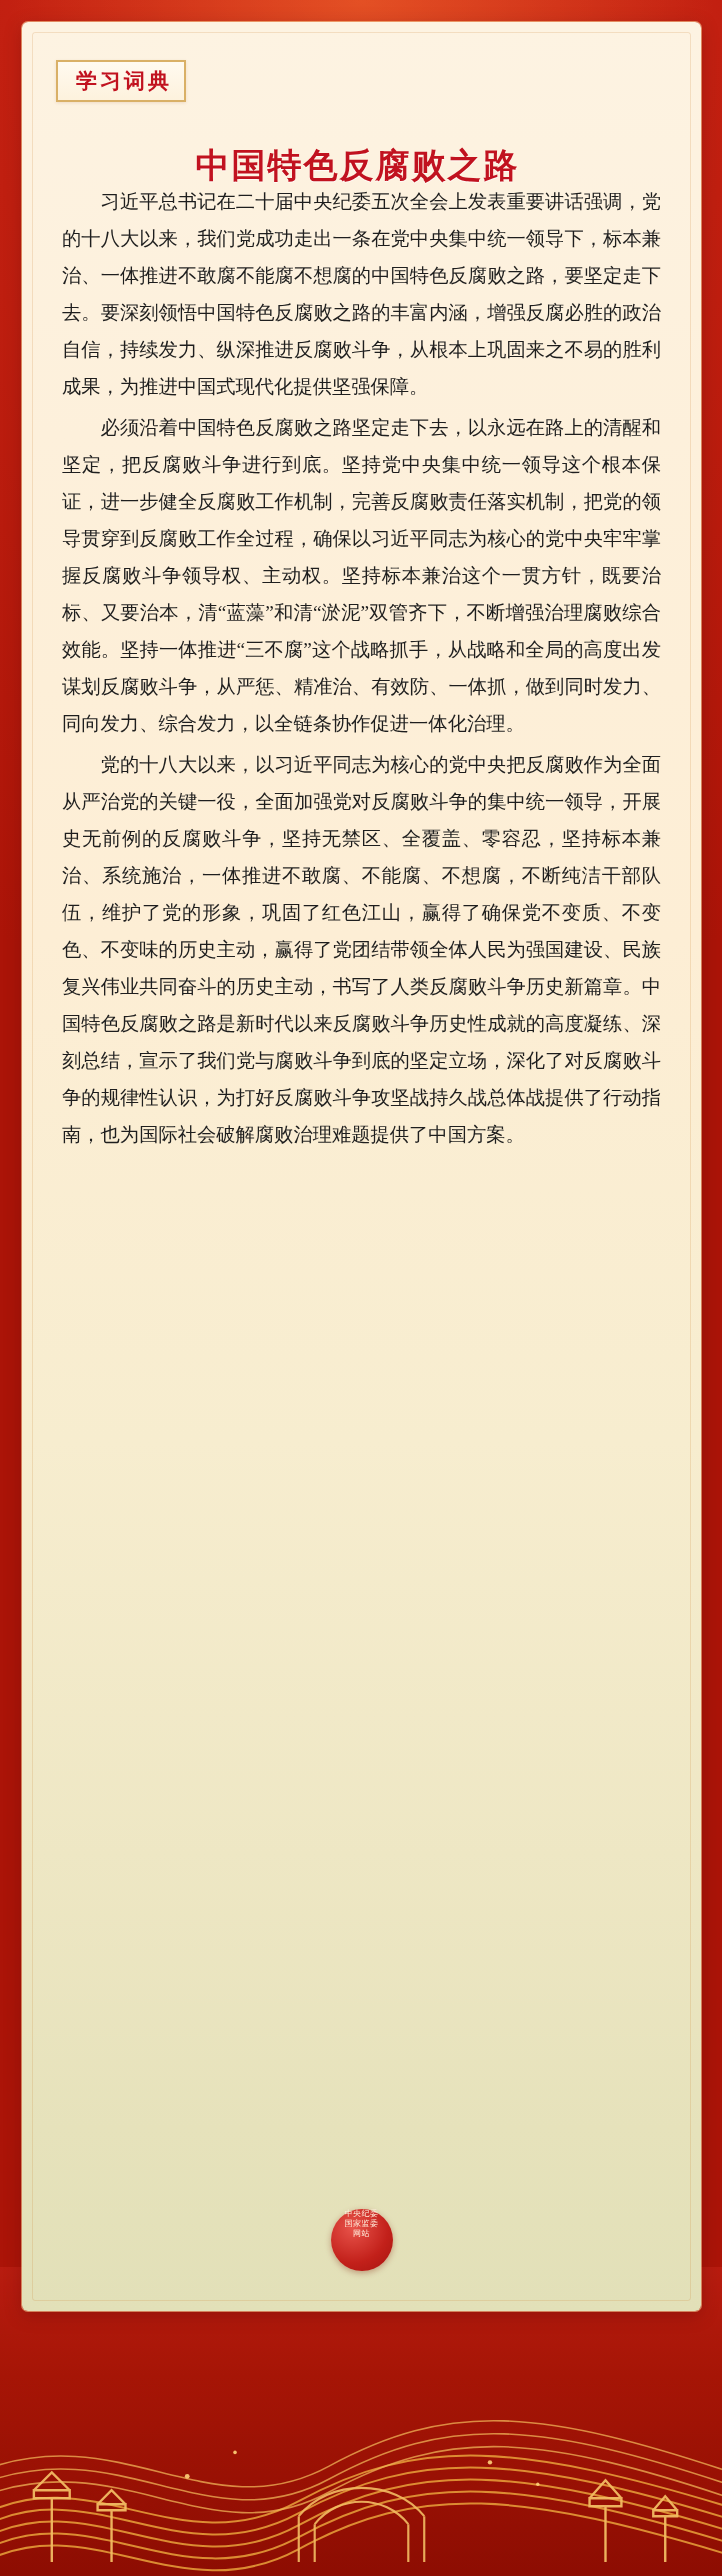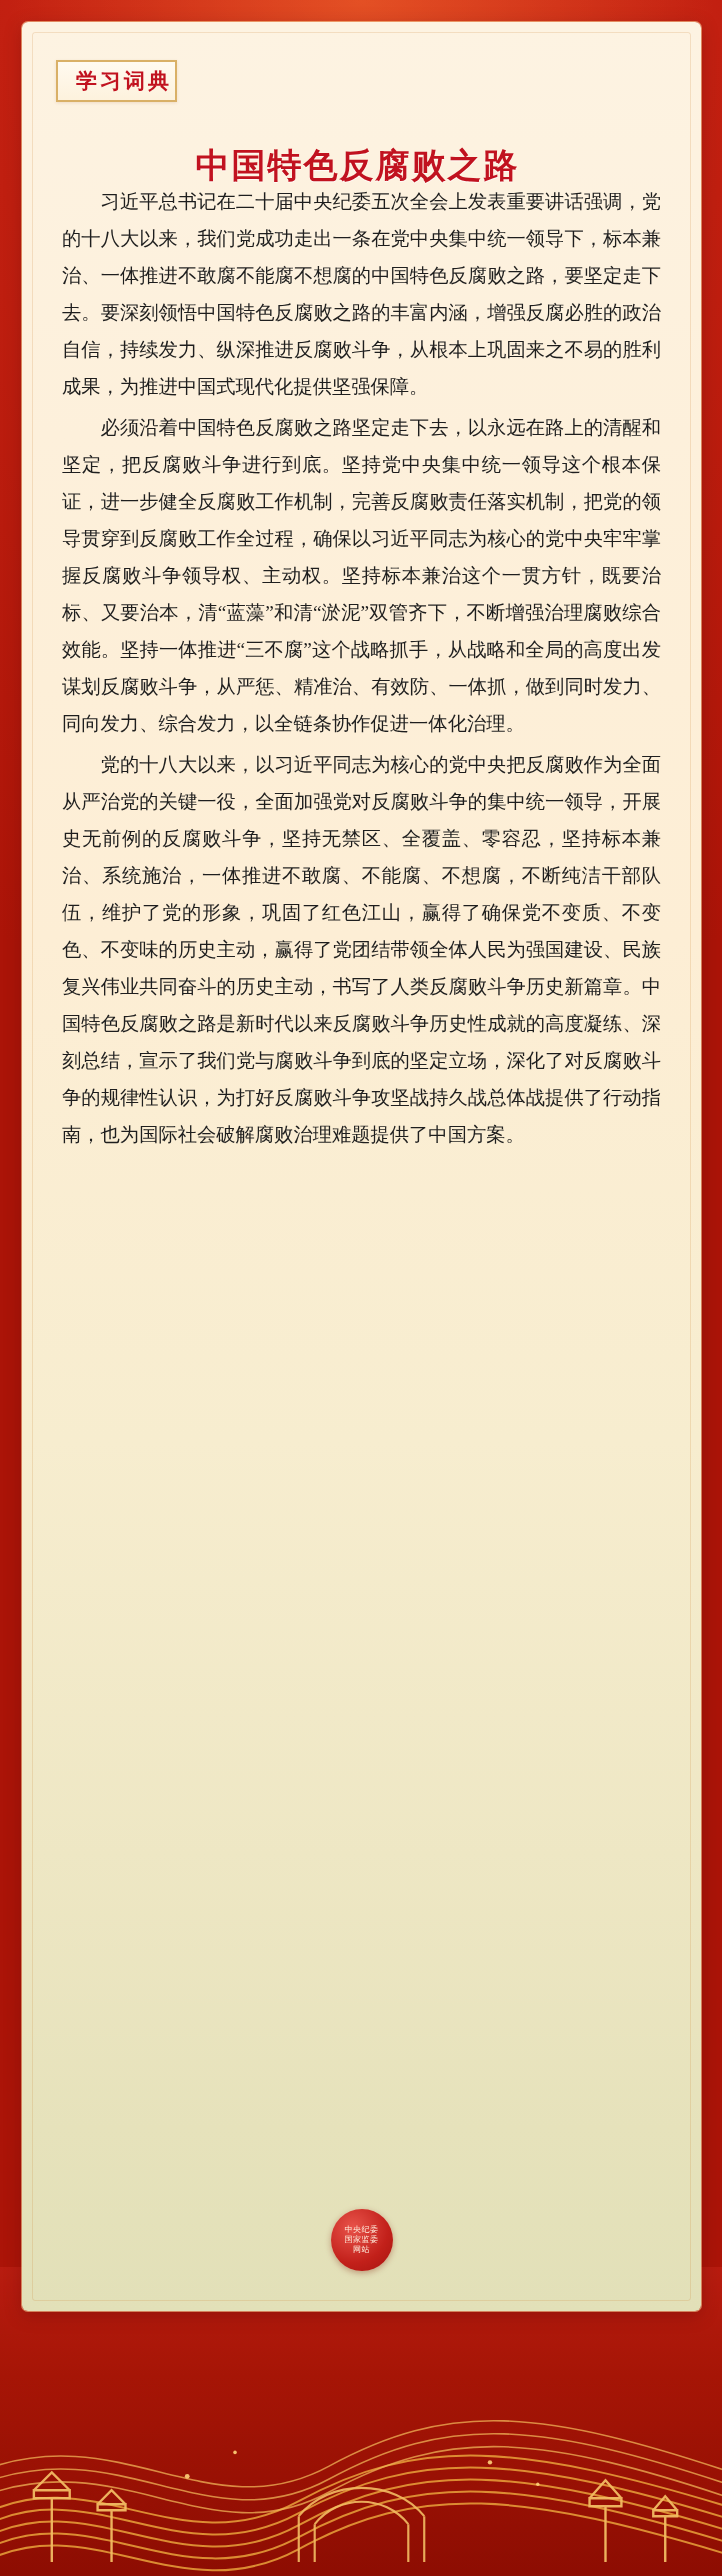--- a/index.html
+++ b/index.html
@@ -69,21 +69,21 @@
     border: 1px solid rgba(200,120,40,0.18);
     border-radius: 3px;
     pointer-events: none;
   }
 
   
   .tag {
     position: absolute;
     left: 34px;
     top: 38px;
-    padding: 8px 3px 9px 18px;
+    padding: 8px 12px 9px 18px;
     border: 2px solid #d9b066;
     background: linear-gradient(180deg, #fffaf0, #fdf2dd);
     color: #c1121f;
     font-size: 21px;
     font-weight: bold;
     letter-spacing: 3px;
     font-family: "DejaVu Serif", "Liberation Serif", serif;
     line-height: 1;
     box-shadow: 0 1px 3px rgba(140,60,0,0.12);
   }
@@ -127,21 +127,20 @@
     left: 50%;
     transform: translateX(-50%);
     bottom: 40px;
     width: 62px;
     height: 62px;
     border-radius: 50%;
     background: radial-gradient(circle at 35% 30%, #e8534a, #c2201a 60%, #a5140f 100%);
     box-shadow: 0 2px 6px rgba(120,20,0,0.35);
     display: flex;
     align-items: center;
-    justify-content: center;
     flex-direction: column;
     color: #ffeedd;
     font-size: 8px;
     line-height: 10px;
     text-align: center;
     letter-spacing: 0.5px;
     font-family: "DejaVu Sans", "Liberation Sans", sans-serif;
   }
   .seal span { display: block; }
 

